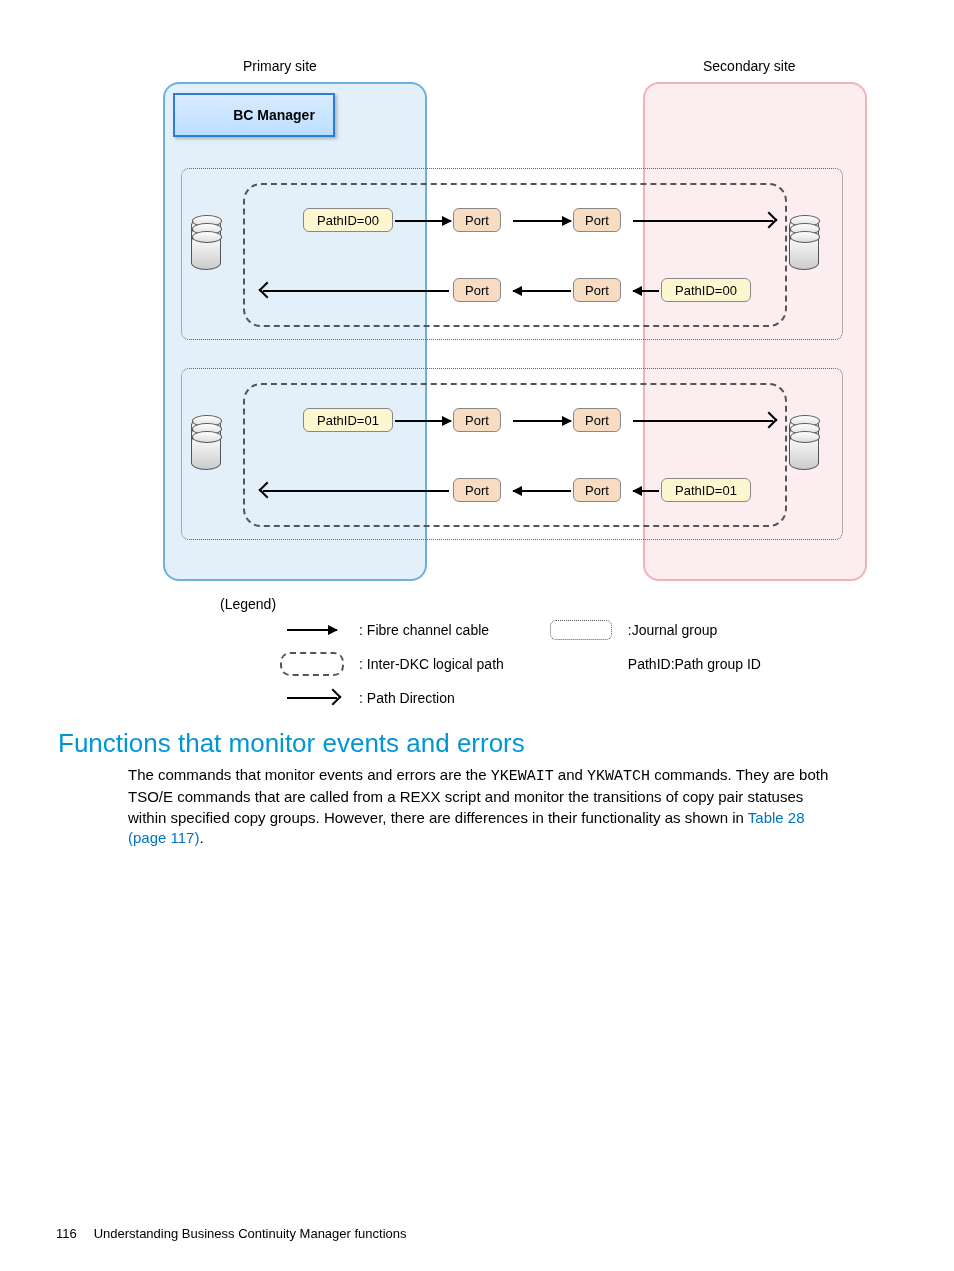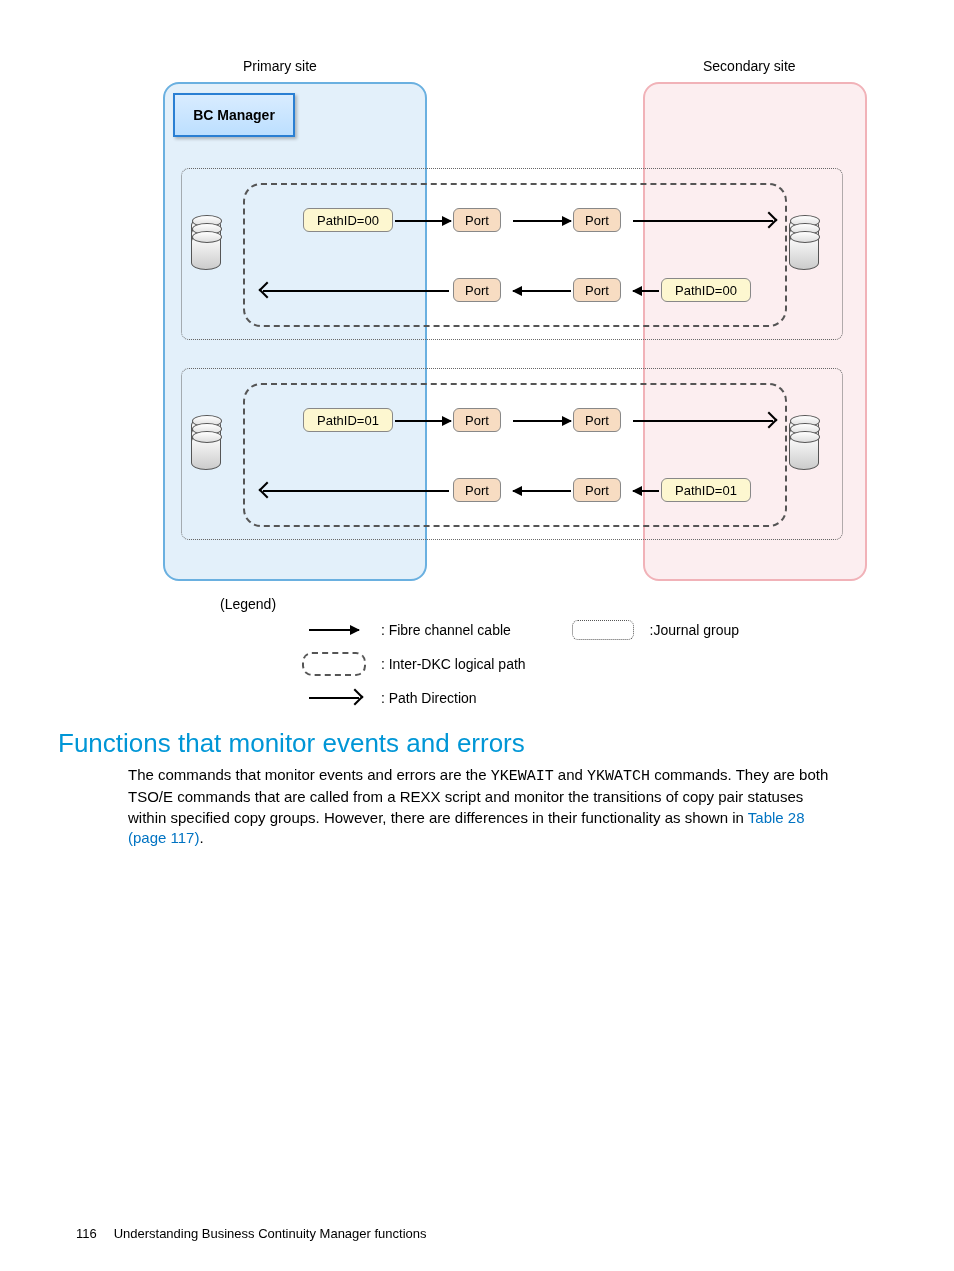--- a/index.html
+++ b/index.html
@@ -31,21 +31,21 @@
   .body-text {
     margin: 0 60px 0 10px;
     line-height: 1.35;
     font-size: 15px;
   }
   .mono { font-family: "Courier New", monospace; }
   .link { color: #0073c2; }
   .footer {
     position: absolute;
     bottom: 30px;
-    left: 76px;
+    left: 56px;
     font-size: 13px;
   }
   .page-num { display:inline-block; width:34px;}
   
   .diagram {
     position: relative;
     width: 720px;
     height: 520px;
     margin-left: 45px;
     font-family: Arial, sans-serif;
@@ -72,20 +72,21 @@
     position: absolute;
     left: 10px; top: 35px;
     width: 118px; height: 40px;
     background: linear-gradient(#d9ecff,#bcdfff);
     border: 2px solid #2a7fd3;
     box-shadow: 2px 2px 3px rgba(0,0,0,0.25);
     font-weight: bold;
     text-align: center;
     line-height: 40px;
     font-size: 14px;
+    padding-left: 40px;
   }
   .journal-group {
     position: absolute;
     left: 18px;
     width: 660px; height: 170px;
     border: 1px dotted #666;
     border-radius: 8px;
     background: rgba(255,255,255,0.0);
   }
   .logical-path {
@@ -282,20 +283,24 @@
           <span>: Path Direction</span>
         </div>
       </div>
       <div class="legend-col">
         <div class="legend-row">
           <span class="sym">
               <span class="sym-dotted"></span>
             </span>
           <span>:Journal group</span>
         </div>
+        <div class="legend-row">
+          <span class="sym"></span>
+          <span>PathID:Path group ID</span>
+        </div>
       </div>
     </div>
   </div>
 
   <h2 class="section-heading">Functions that monitor events and errors</h2>
 
   <p class="body-text">
     <span>The commands that monitor events and errors are the </span><span class="mono">YKEWAIT</span><span> and </span><span class="mono">YKWATCH</span><span> commands. They are both TSO/E commands that are called from a REXX script and monitor the transitions of copy pair statuses within specified copy groups. However, there are differences in their functionality as shown in </span><span class="link">Table 28 (page 117)</span><span>.</span>
   </p>
 </div>

